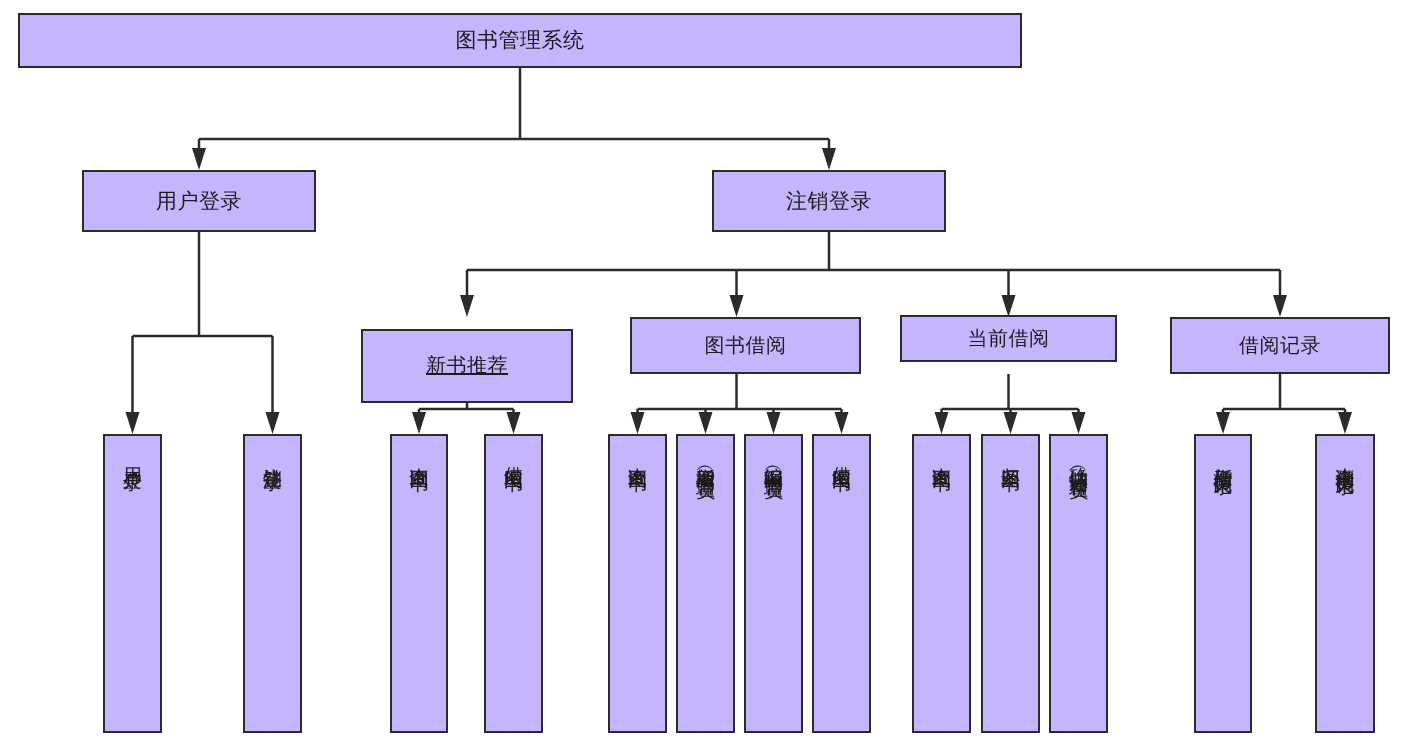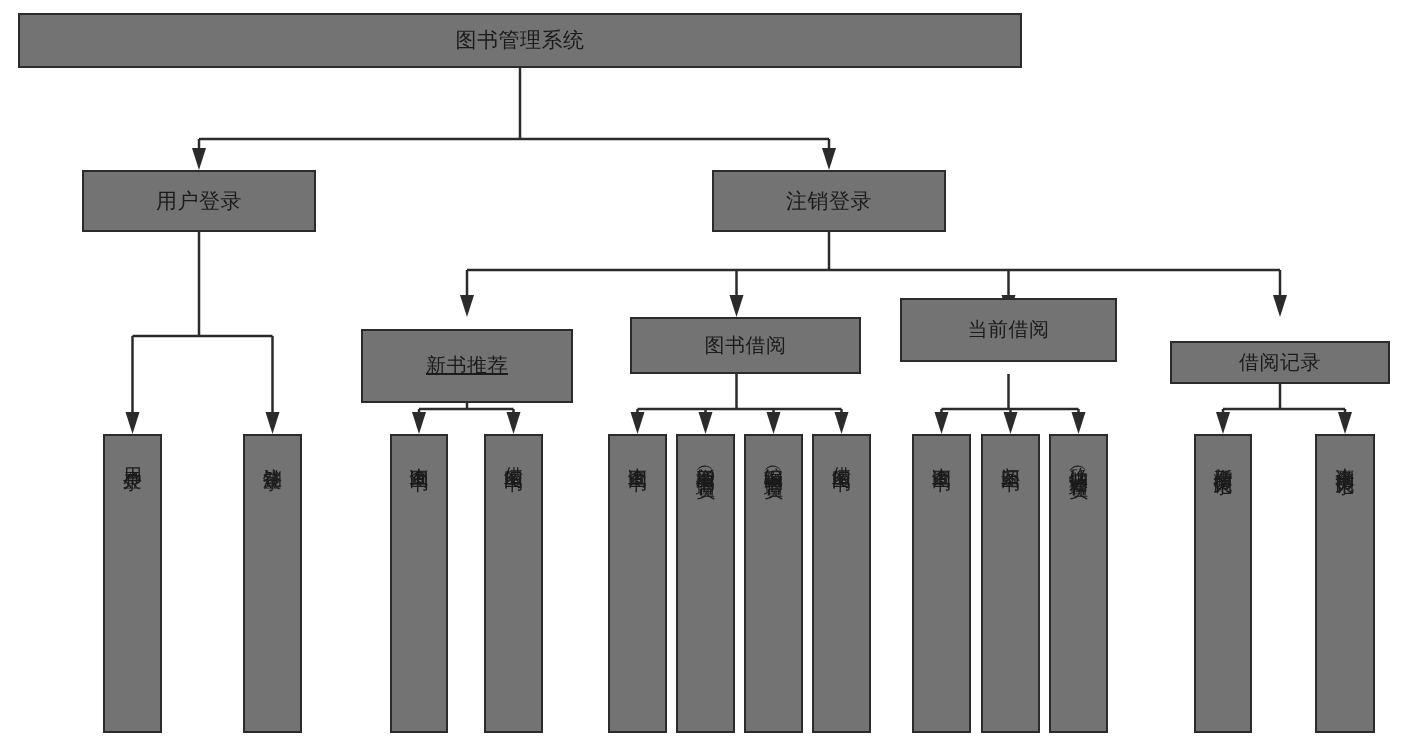--- a/index.html
+++ b/index.html
@@ -22,21 +22,21 @@
   svg.diagram-canvas {
     position: absolute;
     top: 0;
     left: 0;
     width: 1405px;
     height: 747px;
   }
   .node-box {
     position: absolute;
     box-sizing: border-box;
-    background: #737373;
+    background: #c4b5fd;
     border: 2px solid #2b2b2b;
     display: flex;
     align-items: center;
     justify-content: center;
     color: #1b1b1b;
   }
   .node-box.level-root {
     font-size: 21px;
   }
   .node-box.level-2 {
@@ -140,24 +140,24 @@
       </div>
       <div class="node-box level-2" style="left: 712px; top: 170px; width: 234px; height: 62px;">
         <span class="node-label">注销登录</span>
       </div>
       <div class="node-box level-3" style="left: 361px; top: 329px; width: 212px; height: 74px; text-decoration: underline;">
         <span class="node-label">新书推荐</span>
       </div>
       <div class="node-box level-3" style="left: 630px; top: 317px; width: 231px; height: 57px;">
         <span class="node-label">图书借阅</span>
       </div>
-      <div class="node-box level-3" style="left: 900px; top: 298px; width: 217px; height: 64px;">
+      <div class="node-box level-3" style="left: 900px; top: 315px; width: 217px; height: 47px;">
         <span class="node-label">当前借阅</span>
       </div>
-      <div class="node-box level-3" style="left: 1170px; top: 317px; width: 220px; height: 43px; margin-top: 24px;">
+      <div class="node-box level-3" style="left: 1170px; top: 317px; width: 220px; height: 57px;">
         <span class="node-label">借阅记录</span>
       </div>
       <div class="node-box leaf" style="left: 103px; top: 434px; width: 59px; height: 299px;">
         <span class="node-label vertical">用户登录</span>
       </div>
       <div class="node-box leaf" style="left: 243px; top: 434px; width: 59px; height: 299px;">
         <span class="node-label vertical">注销登录</span>
       </div>
       <div class="node-box leaf" style="left: 390px; top: 434px; width: 58px; height: 299px;">
         <span class="node-label vertical">查询图书</span>

